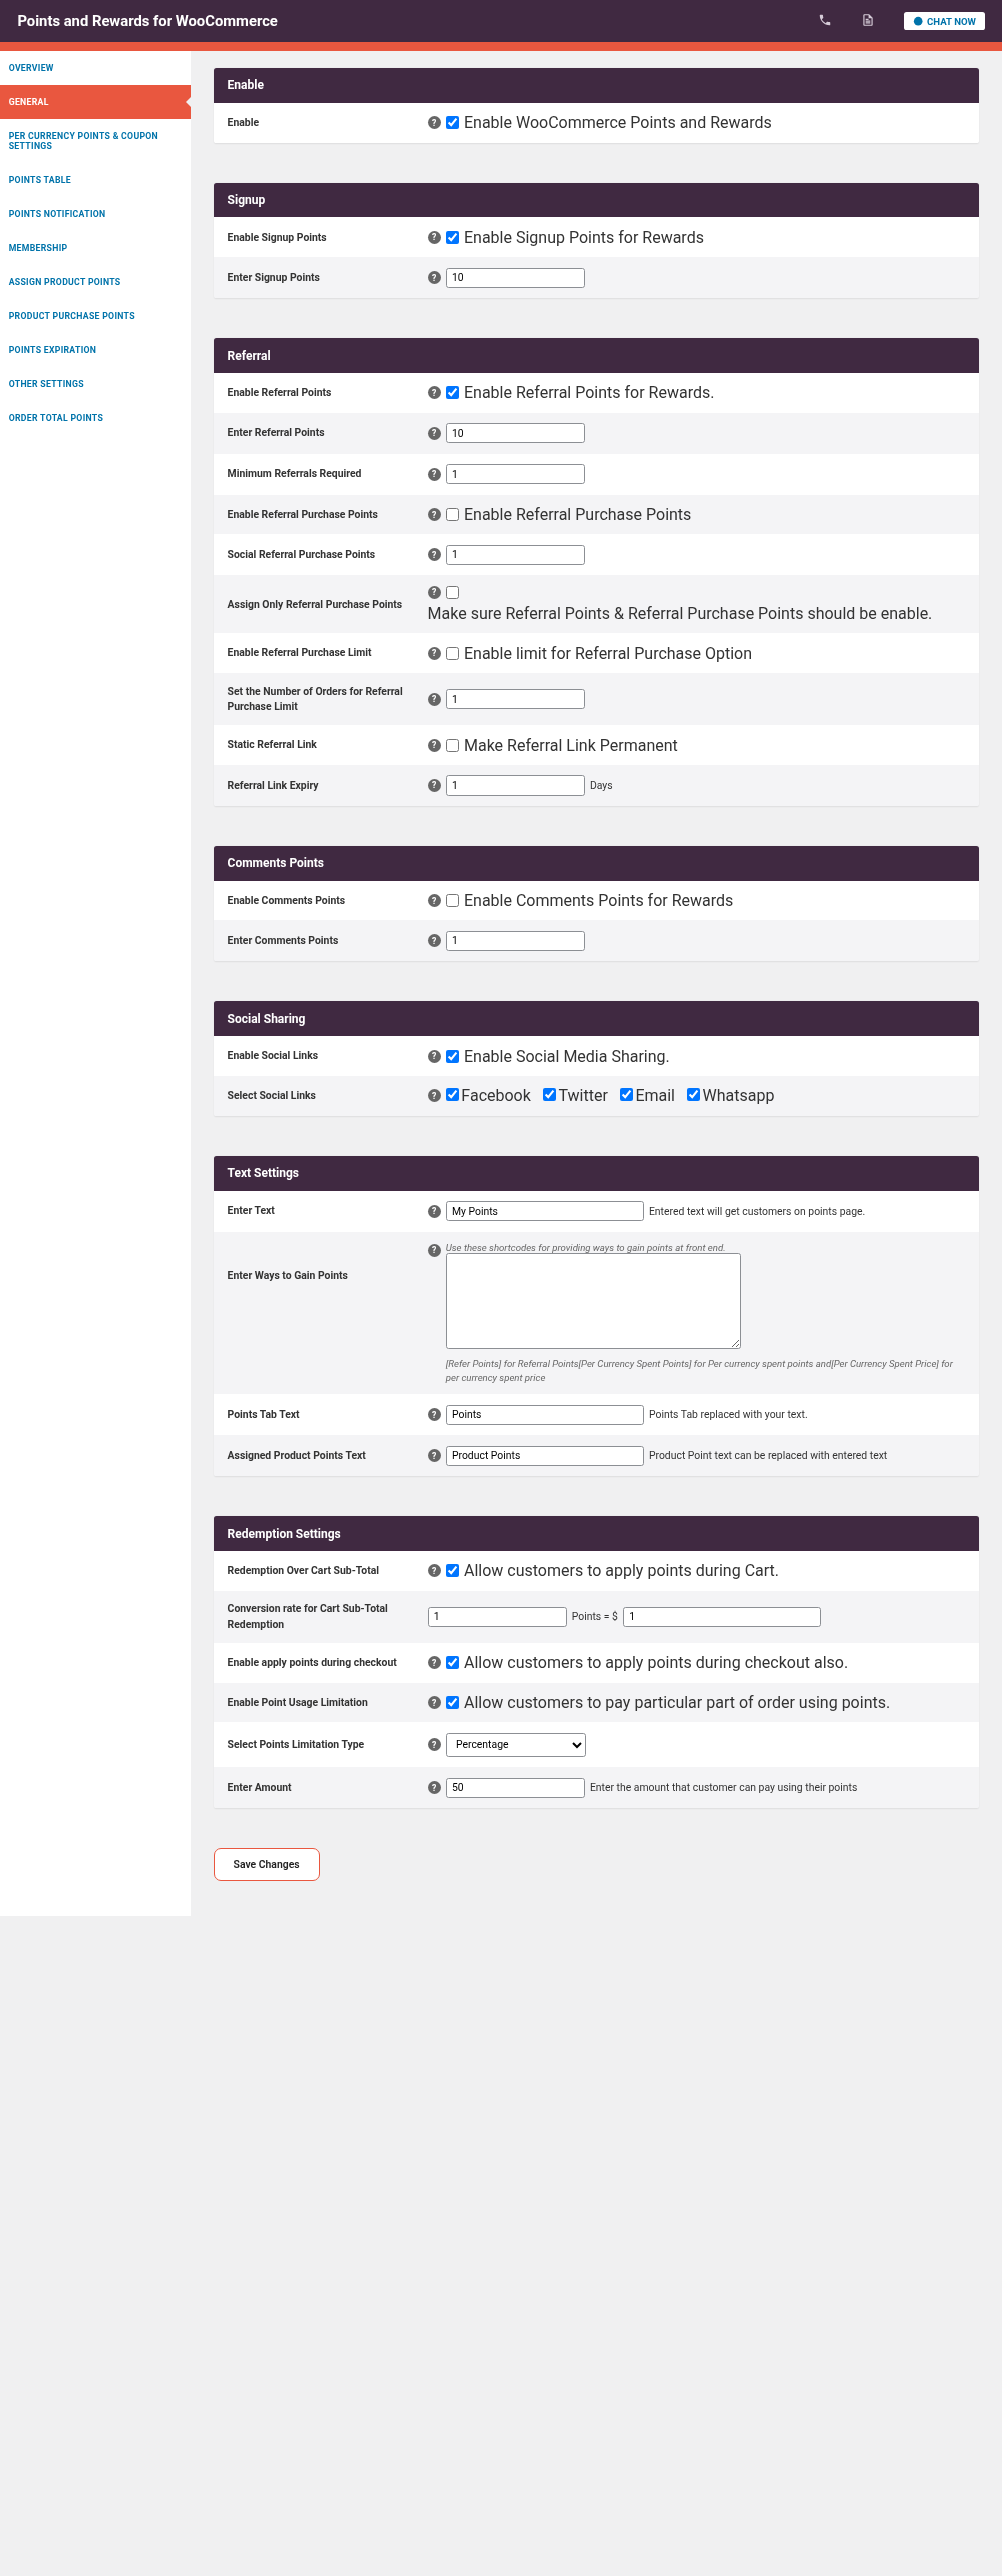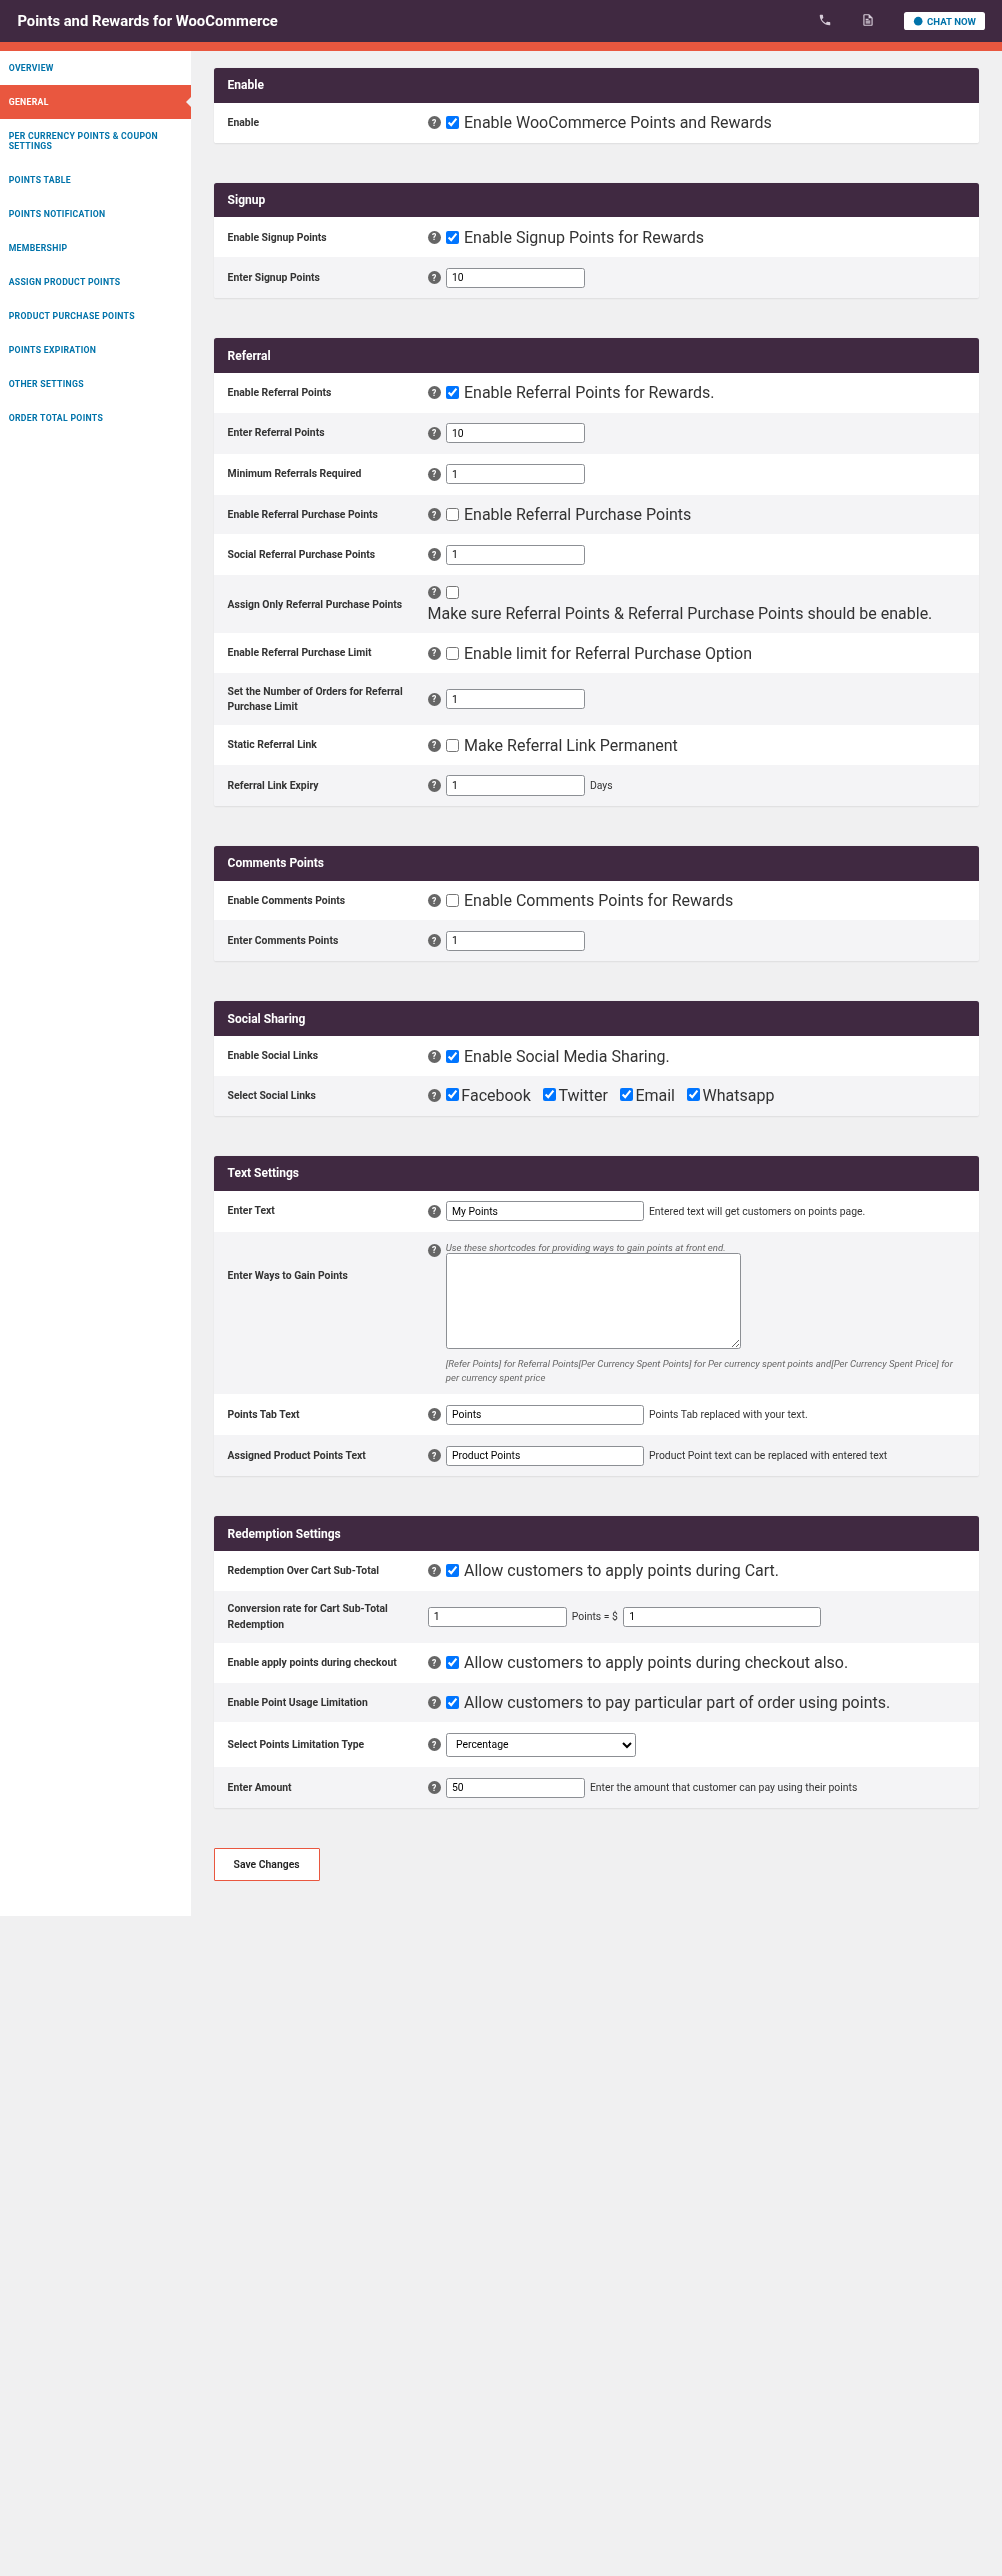--- a/index.html
+++ b/index.html
@@ -21,26 +21,26 @@
 .panel-head{background:#402941;color:#fff;padding:10.4px 14px;font-weight:700;font-size:12px}
 .row{display:flex;align-items:center;padding:10.4px 14px;background:#fff;font-size:10.4px}
 .row.alt{background:#f4f4f6}
 .row-label{width:200px;font-weight:700;color:#333;line-height:1.5;padding-right:8.7px}
 .row-ctrl{display:flex;align-items:center;gap:5.2px;flex:1;flex-wrap:wrap}
 .help{display:inline-flex;width:13px;height:13px;border-radius:50%;background:#666;color:#fff;font-size:8.7px;align-items:center;justify-content:center;font-weight:700;cursor:help;flex-shrink:0}
 .row-ctrl label{font-size:16px;color:#333}
 input[type=number],input[type=text],select,textarea{border:0.9px solid #8c8f94;border-radius:2.6px;padding:2.6px 5.2px;font-size:10.4px;background:#fff}
 input[type=number]{width:139px}
 input[type=text]{width:198px}
-select{width:190px;padding:3.5px 5.2px}
+select{width:140px;padding:3.5px 5.2px}
 textarea{width:295px;height:96px;resize:vertical}
 input[type=checkbox]{width:13px;height:13px;cursor:pointer}
 .hint{font-size:9.6px;color:#666;font-style:italic}
 .hint-block{font-size:9.6px;color:#666;font-style:italic;margin-top:5.2px;line-height:1.4}
-.save-btn{background:#fff;border:1.3px solid #e9573f;color:#222;padding:8.7px 19px;font-size:10.4px;font-weight:600;cursor:pointer;border-radius:1px}
+.save-btn{background:#fff;border:1.3px solid #e9573f;color:#222;padding:8.7px 19px;font-size:10.4px;font-weight:600;cursor:pointer;border-radius:7px}
 .inline-text{font-size:10.4px;color:#333}
 .social-group{display:flex;gap:12px;align-items:center}
 </style>
 </head>
 <body>
 
 <div class="topbar">
   <h1>Points and Rewards for WooCommerce</h1>
   <div class="topbar-right">
     <span><svg viewBox="0 0 24 24">

